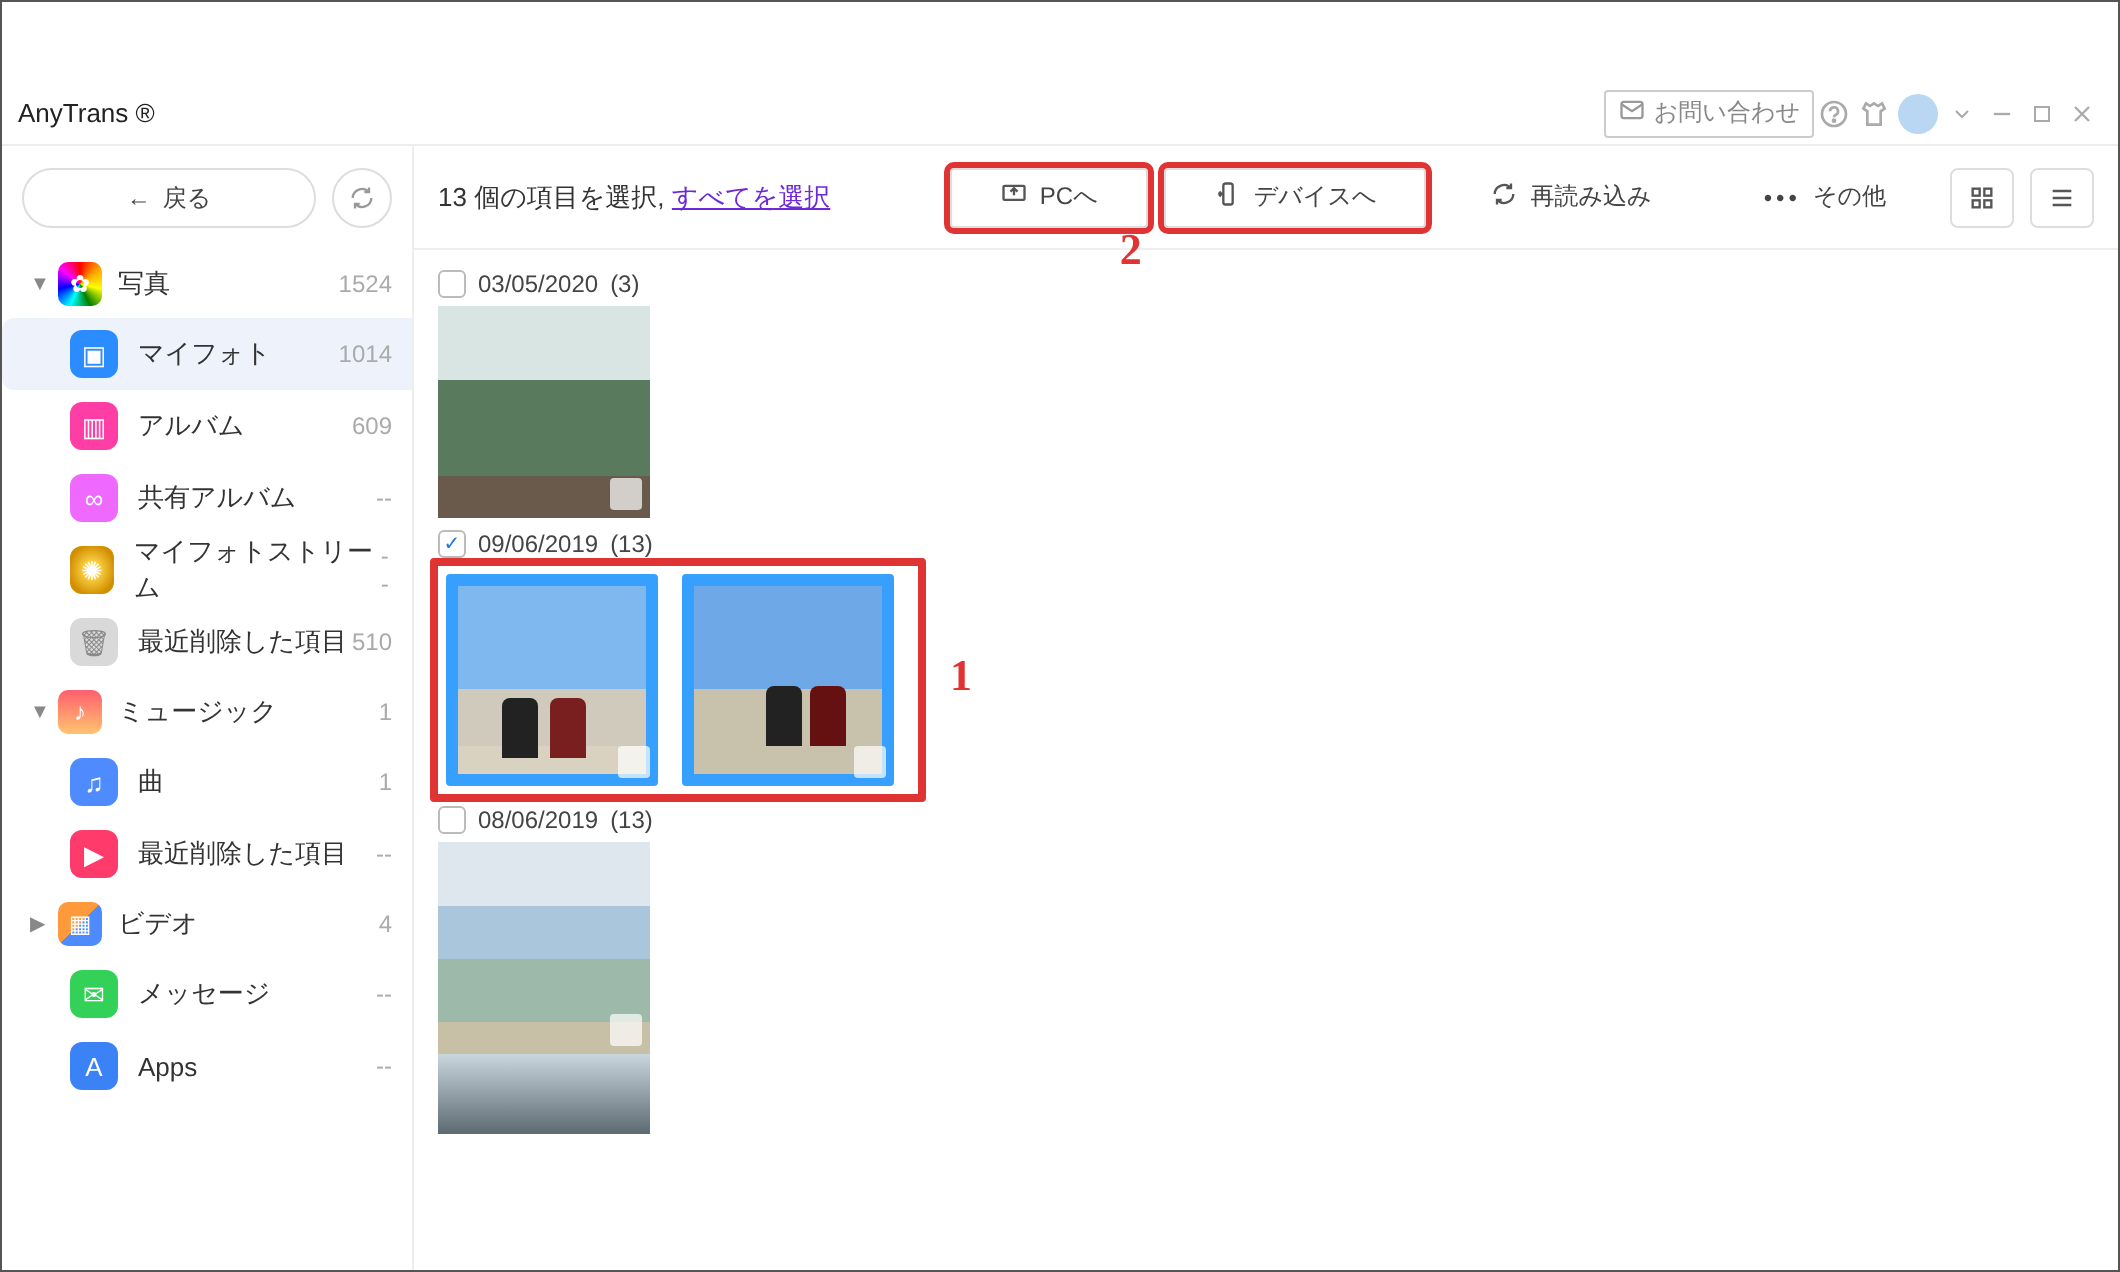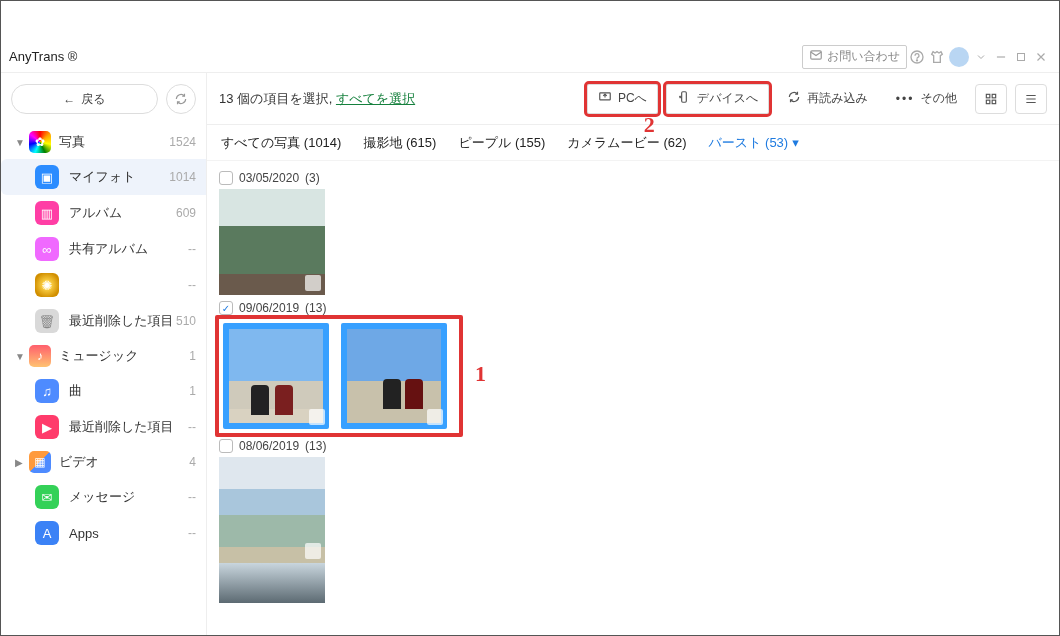--- a/index.html
+++ b/index.html
@@ -40,23 +40,23 @@
   .g-music  { background: linear-gradient(#ff5f6d,#ffc371); }
   .g-note   { background: #4e8bff; }
   .g-vid    { background: #ff3b6b; }
   .g-tiles  { background: linear-gradient(135deg,#ff9a3c 0 50%,#4e8bff 50% 100%); }
   .g-msg    { background: #34d158; }
   .g-apps   { background: #3b82f6; }
   
   .main { flex: 1; display: flex; flex-direction: column; overflow: hidden; }
   .toolbar { height: 52px; display: flex; align-items: center; padding: 0 12px; gap: 8px; border-bottom: 1px solid #eee; }
   .sel-text { font-size: 13px; color: #333; }
-  .sel-text a { color: #15803d; text-decoration: underline; cursor: pointer; }
+  .sel-text a { color: #6d28d9; text-decoration: underline; cursor: pointer; }
   .toolbar .spacer { flex: 1; }
-  .tbtn { height: 30px; padding: 0 10px; border: 1px solid #ddd; border-radius: 4px; display: inline-flex; align-items: center; gap: 6px; font-size: 12px; color: #444; background:#fff; }
+  .tbtn { height: 30px; padding: 0 24px; border: 1px solid #ddd; border-radius: 4px; display: inline-flex; align-items: center; gap: 6px; font-size: 12px; color: #444; background:#fff; }
   .tbtn.icon-only { padding: 0; width: 32px; justify-content: center; }
   .tbtn svg { width: 14px; height: 14px; }
   .callout { outline: 3px solid #e03434; border-radius: 2px; }
   .tabs { height: 36px; display: flex; align-items: center; gap: 22px; padding: 0 14px; font-size: 13px; color: #222; border-bottom: 1px solid #f3f3f3; }
   .tabs .tab-link { color: #1f7be0; display: inline-flex; align-items: center; gap: 4px; }
   .content { flex: 1; overflow-y: auto; padding: 4px 10px 10px; position: relative; }
   .date-row { display: flex; align-items: center; gap: 6px; font-size: 12px; color: #444; margin: 6px 0 4px 2px; }
   .chk { width: 14px; height: 14px; border: 1px solid #bbb; border-radius: 3px; display: inline-flex; align-items: center; justify-content: center; font-size: 10px; color:#1f7be0; }
   .thumbs { display: flex; gap: 12px; flex-wrap: wrap; margin-left: 2px; }
   .thumb { width: 106px; height: 106px; border-radius: 2px; position: relative; background:#ccc; }
@@ -161,20 +161,21 @@
           <span>アルバム</span>
           <span class="count">609</span>
         </div>
         <div class="item-row">
           <span class="iicon g-pink2">∞</span>
           <span>共有アルバム</span>
           <span class="count">--</span>
         </div>
         <div class="item-row">
           <span class="iicon g-sun">✺</span>
+          <span>マイフォトストリーム</span>
           <span class="count">--</span>
         </div>
         <div class="item-row">
           <span class="iicon g-gray">🗑</span>
           <span>最近削除した項目</span>
           <span class="count">510</span>
         </div>
 
         <div class="section-row">
           <span class="caret">▼</span>
@@ -268,30 +269,20 @@
               <rect x="14" y="14" width="6" height="6"></rect>
             </svg>
         </span>
         <span class="tbtn icon-only">
           <svg viewBox="0 0 24 24" fill="none" stroke="#555" stroke-width="2">
               <path d="M4 6h16M4 12h16M4 18h16"></path>
             </svg>
         </span>
       </div>
 
-      <div class="tabs">
-        <span>すべての写真 (1014)</span>
-        <span>撮影地 (615)</span>
-        <span>ピープル (155)</span>
-        <span>カメラムービー (62)</span>
-        <span class="tab-link">
-          <span>バースト (53)</span>
-          <span>▾</span>
-        </span>
-      </div>
 
       <div class="content">
 
         <div class="date-row">
           <span class="chk"></span>
           <span>03/05/2020</span>
           <span>(3)</span>
         </div>
         <div class="thumbs">
           <div class="thumb">

